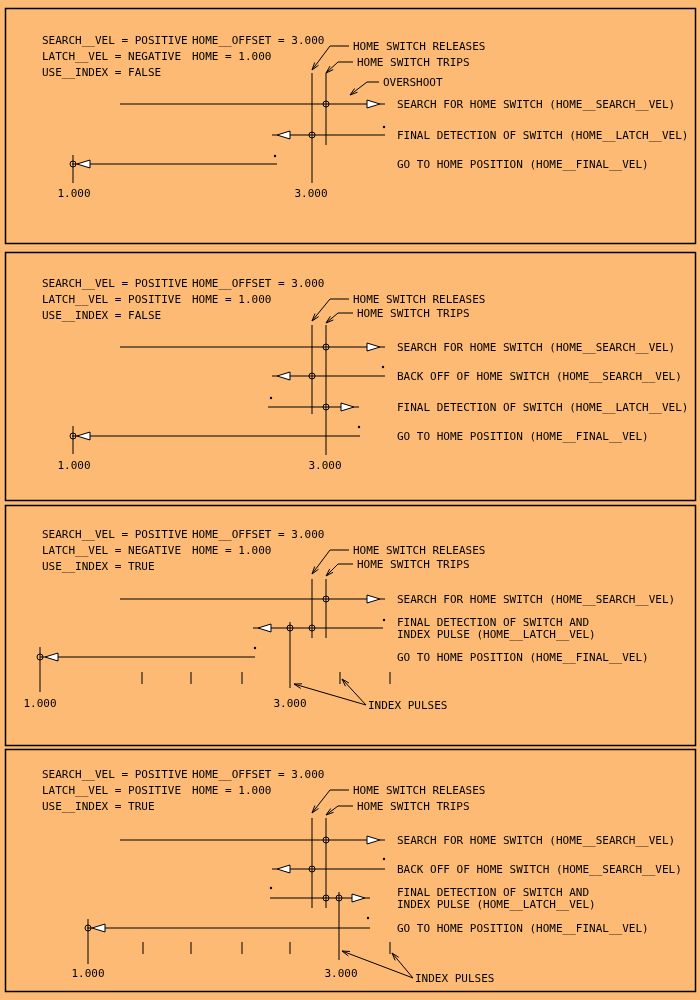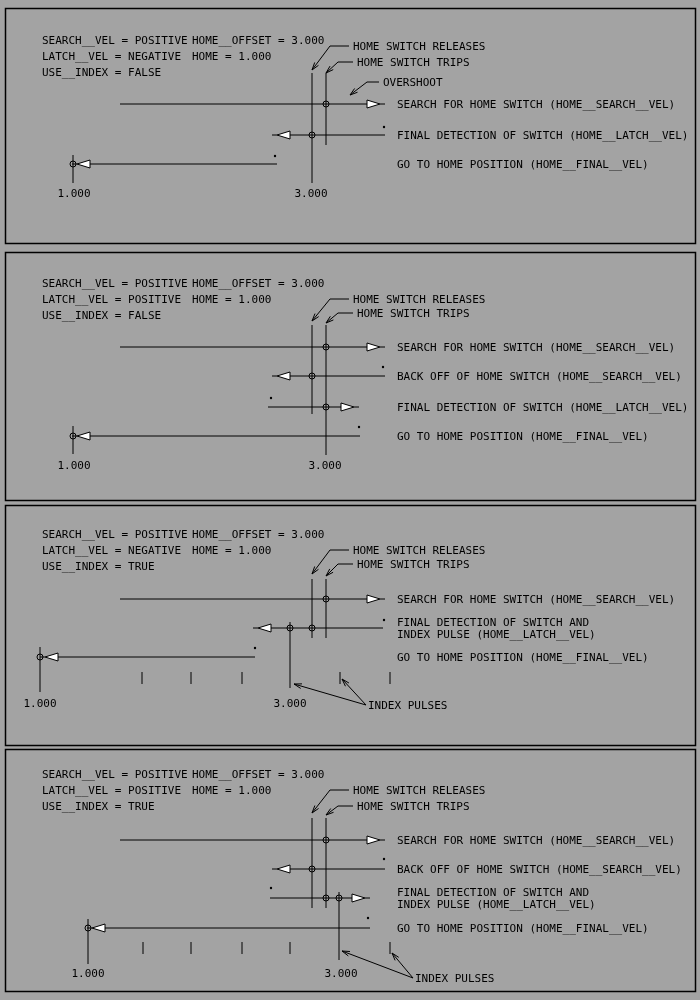--- a/index.html
+++ b/index.html
@@ -1,16 +1,16 @@
 <!DOCTYPE html>
 <html><head>
 <meta charset="utf-8">
 <style>
   html,body{margin:0;padding:0;background:#ffffff;}
-  .page{position:relative;width:700px;height:1000px;background:#a3a3a3;overflow:hidden;}
+  .page{position:relative;width:700px;height:1000px;background:#fdba74;overflow:hidden;}
   svg{display:block;font-family:"DejaVu Sans Mono","Liberation Mono",monospace;font-size:11px;}
   svg text{fill:#000000;letter-spacing:0px;}
 </style>
 </head>
 <body>
 
 <div class="page">
   <svg id="diagram" width="700" height="1000" viewBox="0 0 700 1000" xmlns="http://www.w3.org/2000/svg">
       <g>
         <rect x="5.5" y="8.5" width="690" height="235" fill="none" stroke="#000000" stroke-width="1.5"></rect>

